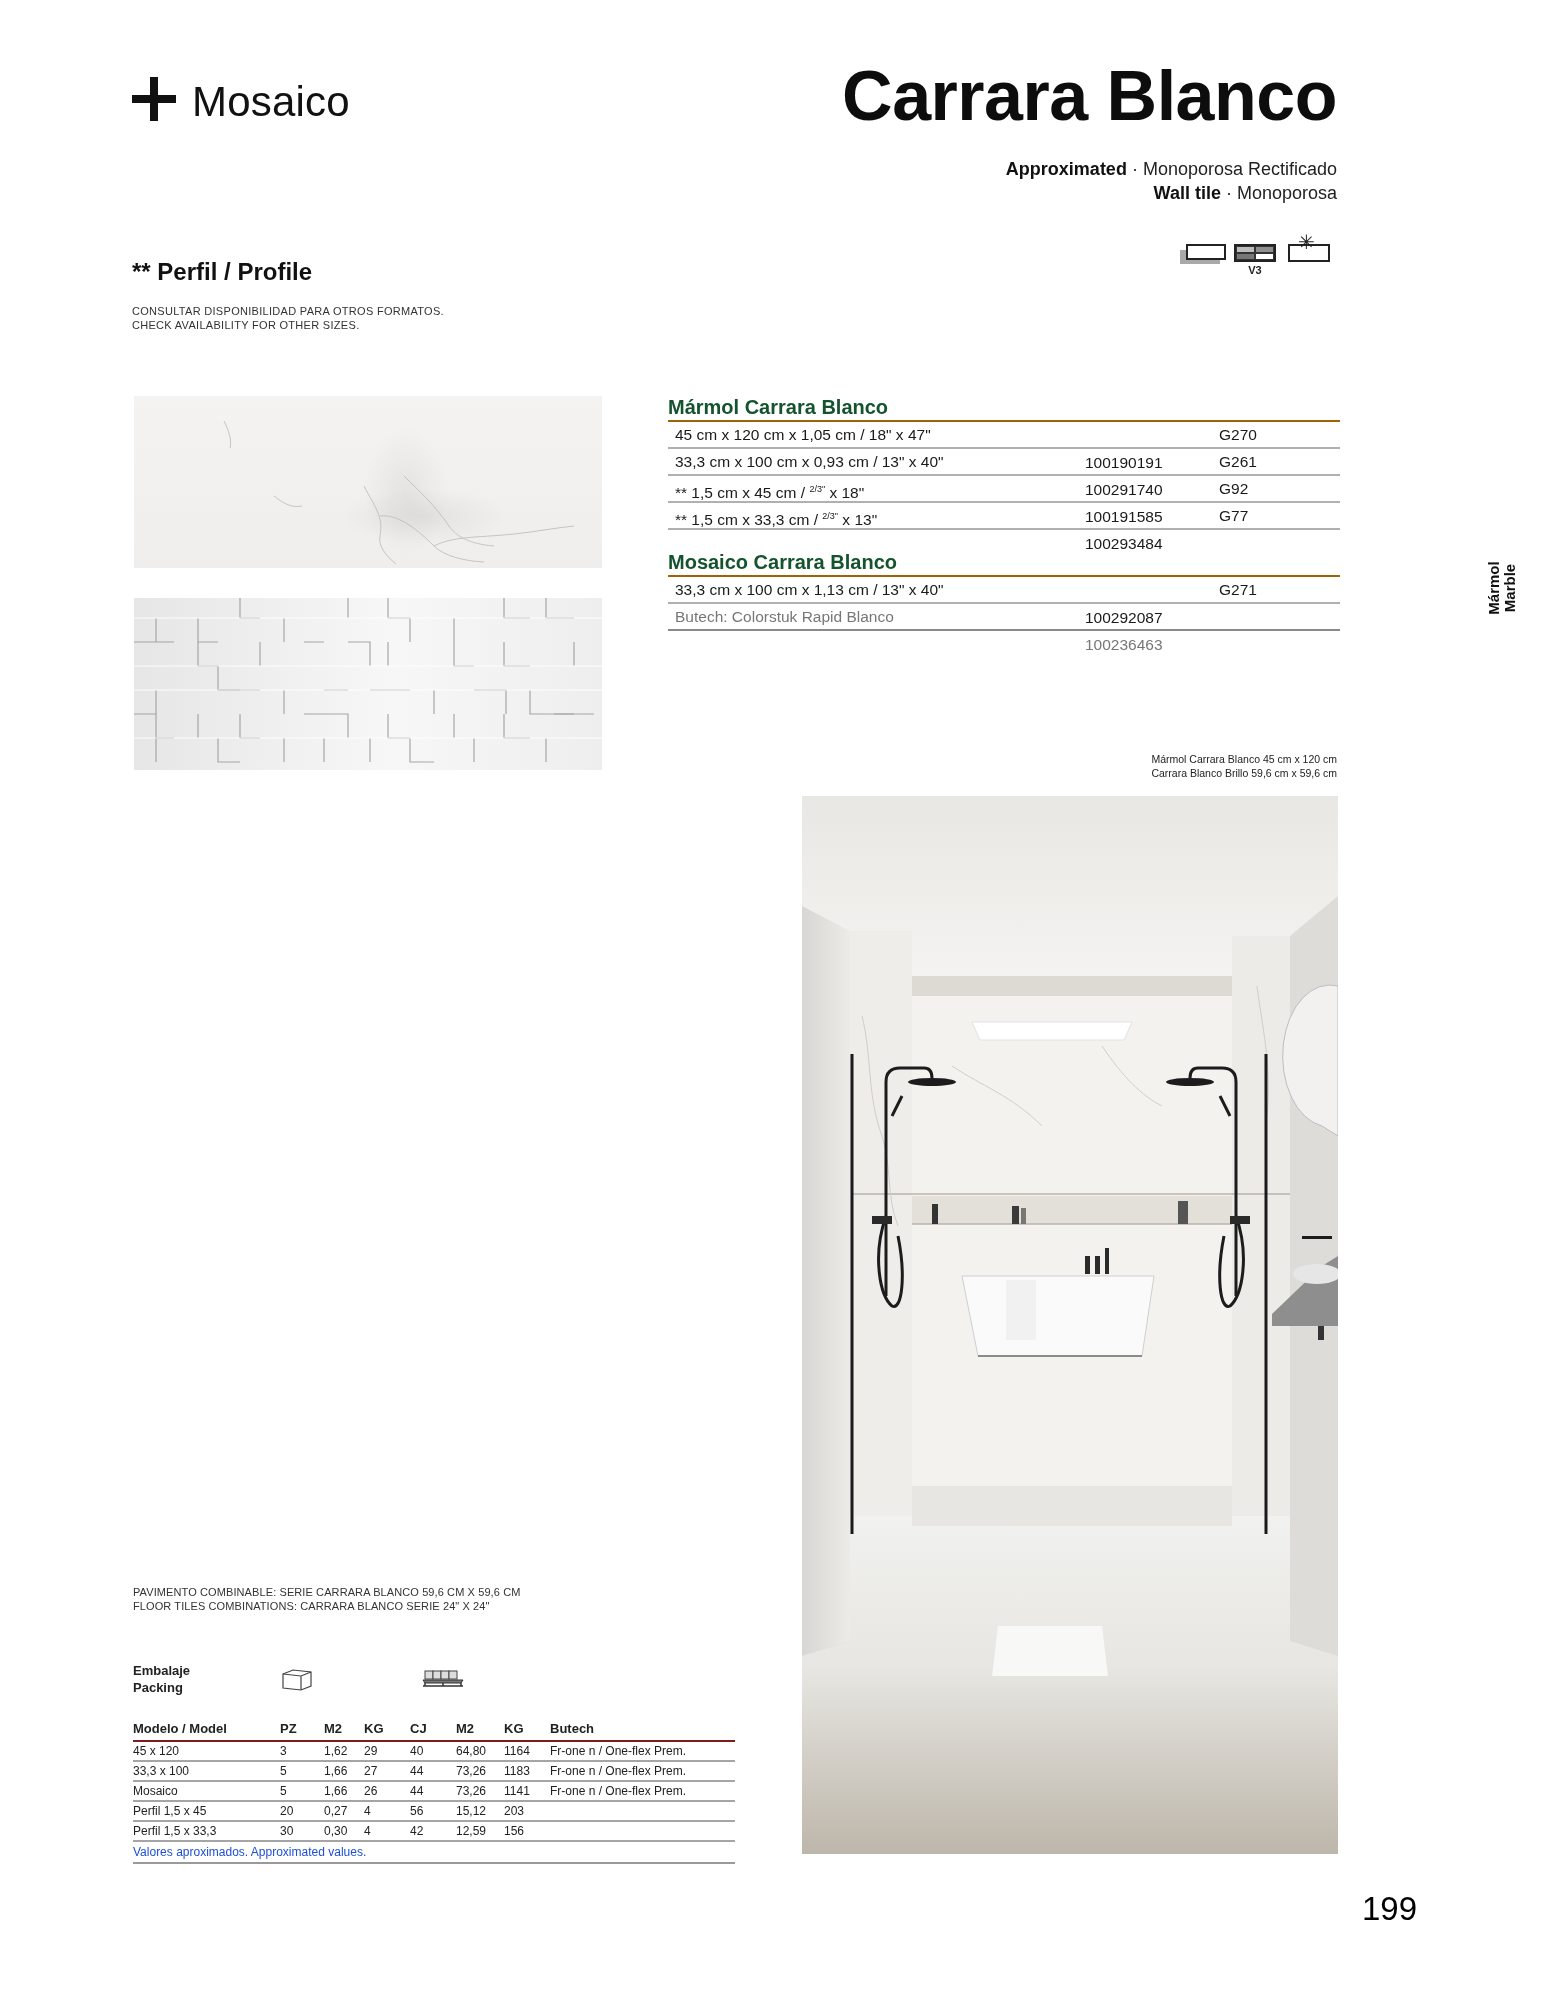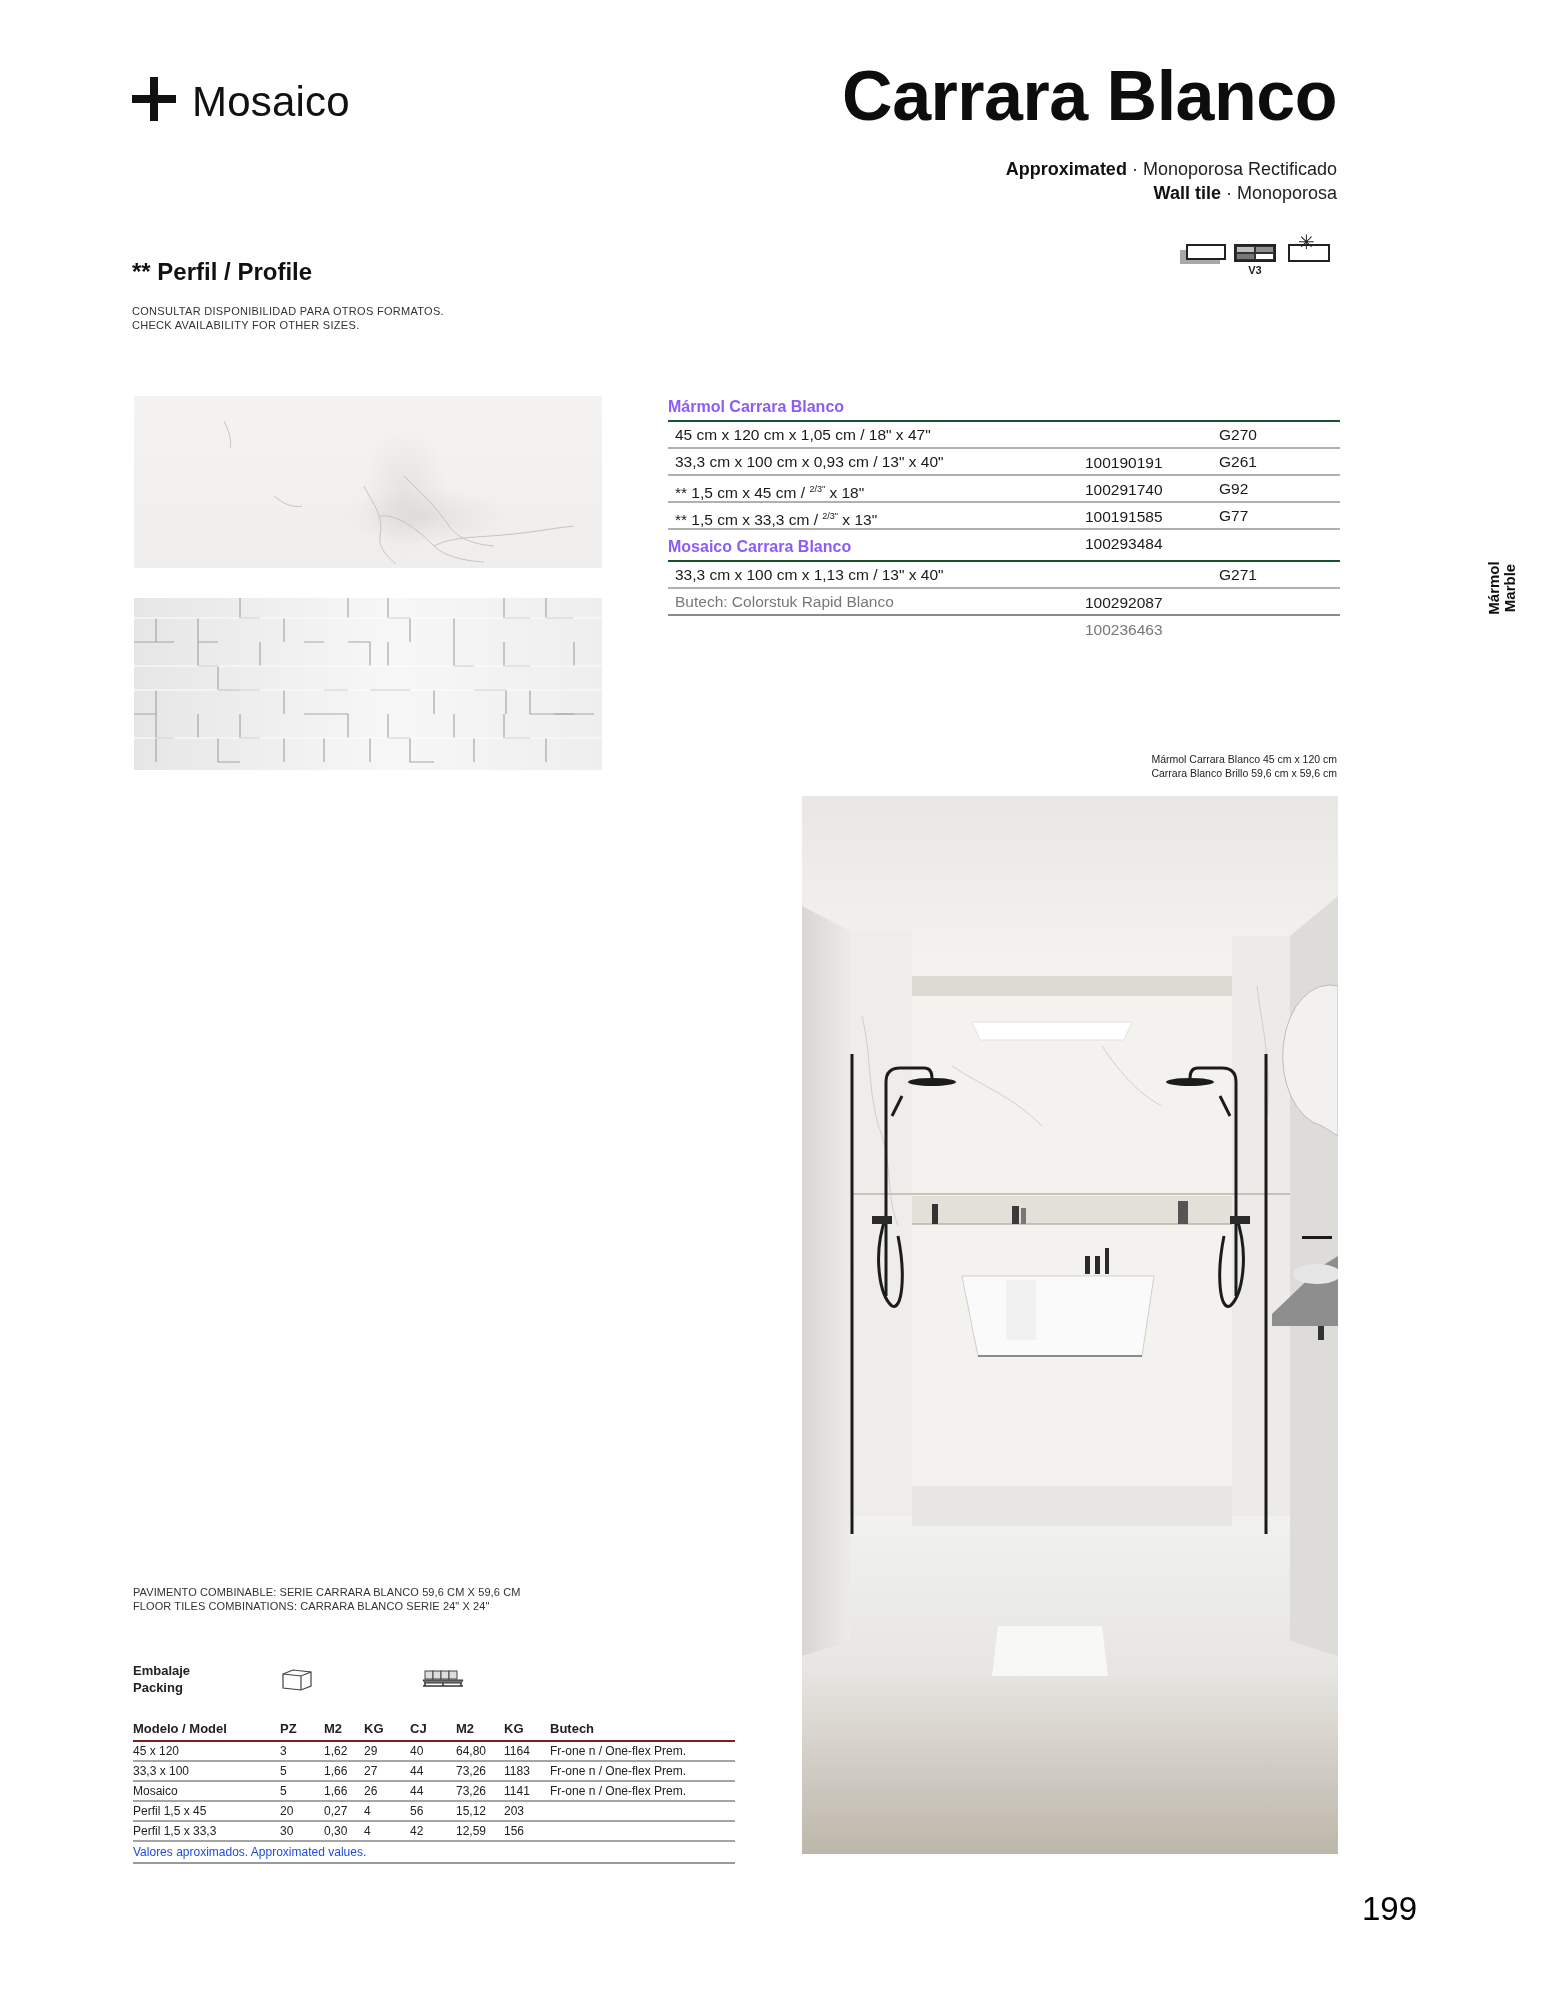--- a/index.html
+++ b/index.html
@@ -47,27 +47,27 @@
       radial-gradient(ellipse 120px 40px at 62% 70%, rgba(160,160,160,0.18), transparent 70%),
       radial-gradient(ellipse 60px 90px at 58% 55%, rgba(150,150,150,0.14), transparent 70%),
       linear-gradient(180deg, #f4f3f1 0%, #efeeec 100%);
   }
   .tile-plain svg { position: absolute; inset: 0; }
   .tile-mosaic { top: 598px; height: 172px; background: #f2f2f2; overflow: hidden; }
   .tile-mosaic svg { display: block; }
 
   
   .ptable { left: 668px; top: 392px; width: 672px; }
-  .ptable .group-title { font-size: 16px; font-weight: 700; color: #8b5cf6; height: 30px; line-height: 30px; border-bottom: 2px solid #14532d; }
+  .ptable .group-title { font-size: 20px; font-weight: 700; color: #14532d; height: 30px; line-height: 30px; border-bottom: 2px solid #a16207; }
   .ptable .row { display: flex; height: 27px; line-height: 26px; font-size: 15.5px; color: #1a1a1a; border-bottom: 2px solid #b0b0b0; padding-left: 7px; }
   .ptable .row.muted { color: #777; border-bottom-color: #8a8a8a; }
   .ptable .c-size { width: 410px; }
   .ptable .c-code { width: 134px; margin-top: 28px; }
   .ptable .c-g { width: 100px; }
-  .ptable .group-title.second { margin-top: 2px; }
+  .ptable .group-title.second { margin-top: 17px; }
   sup.frac { font-size: 9px; vertical-align: 6px; }
 
   
   .side-tab { left: 1486px; top: 556px; width: 40px; height: 64px; }
   .side-tab .rot { position: absolute; left: 0; top: 64px; transform-origin: 0 0; transform: rotate(-90deg); width: 64px; font-size: 15px; font-weight: 700; line-height: 16px; color: #111; text-align: center; }
 
   
   .caption { right: 212px; top: 752px; text-align: right; font-size: 10.5px; line-height: 14px; color: #222; }
 
   

